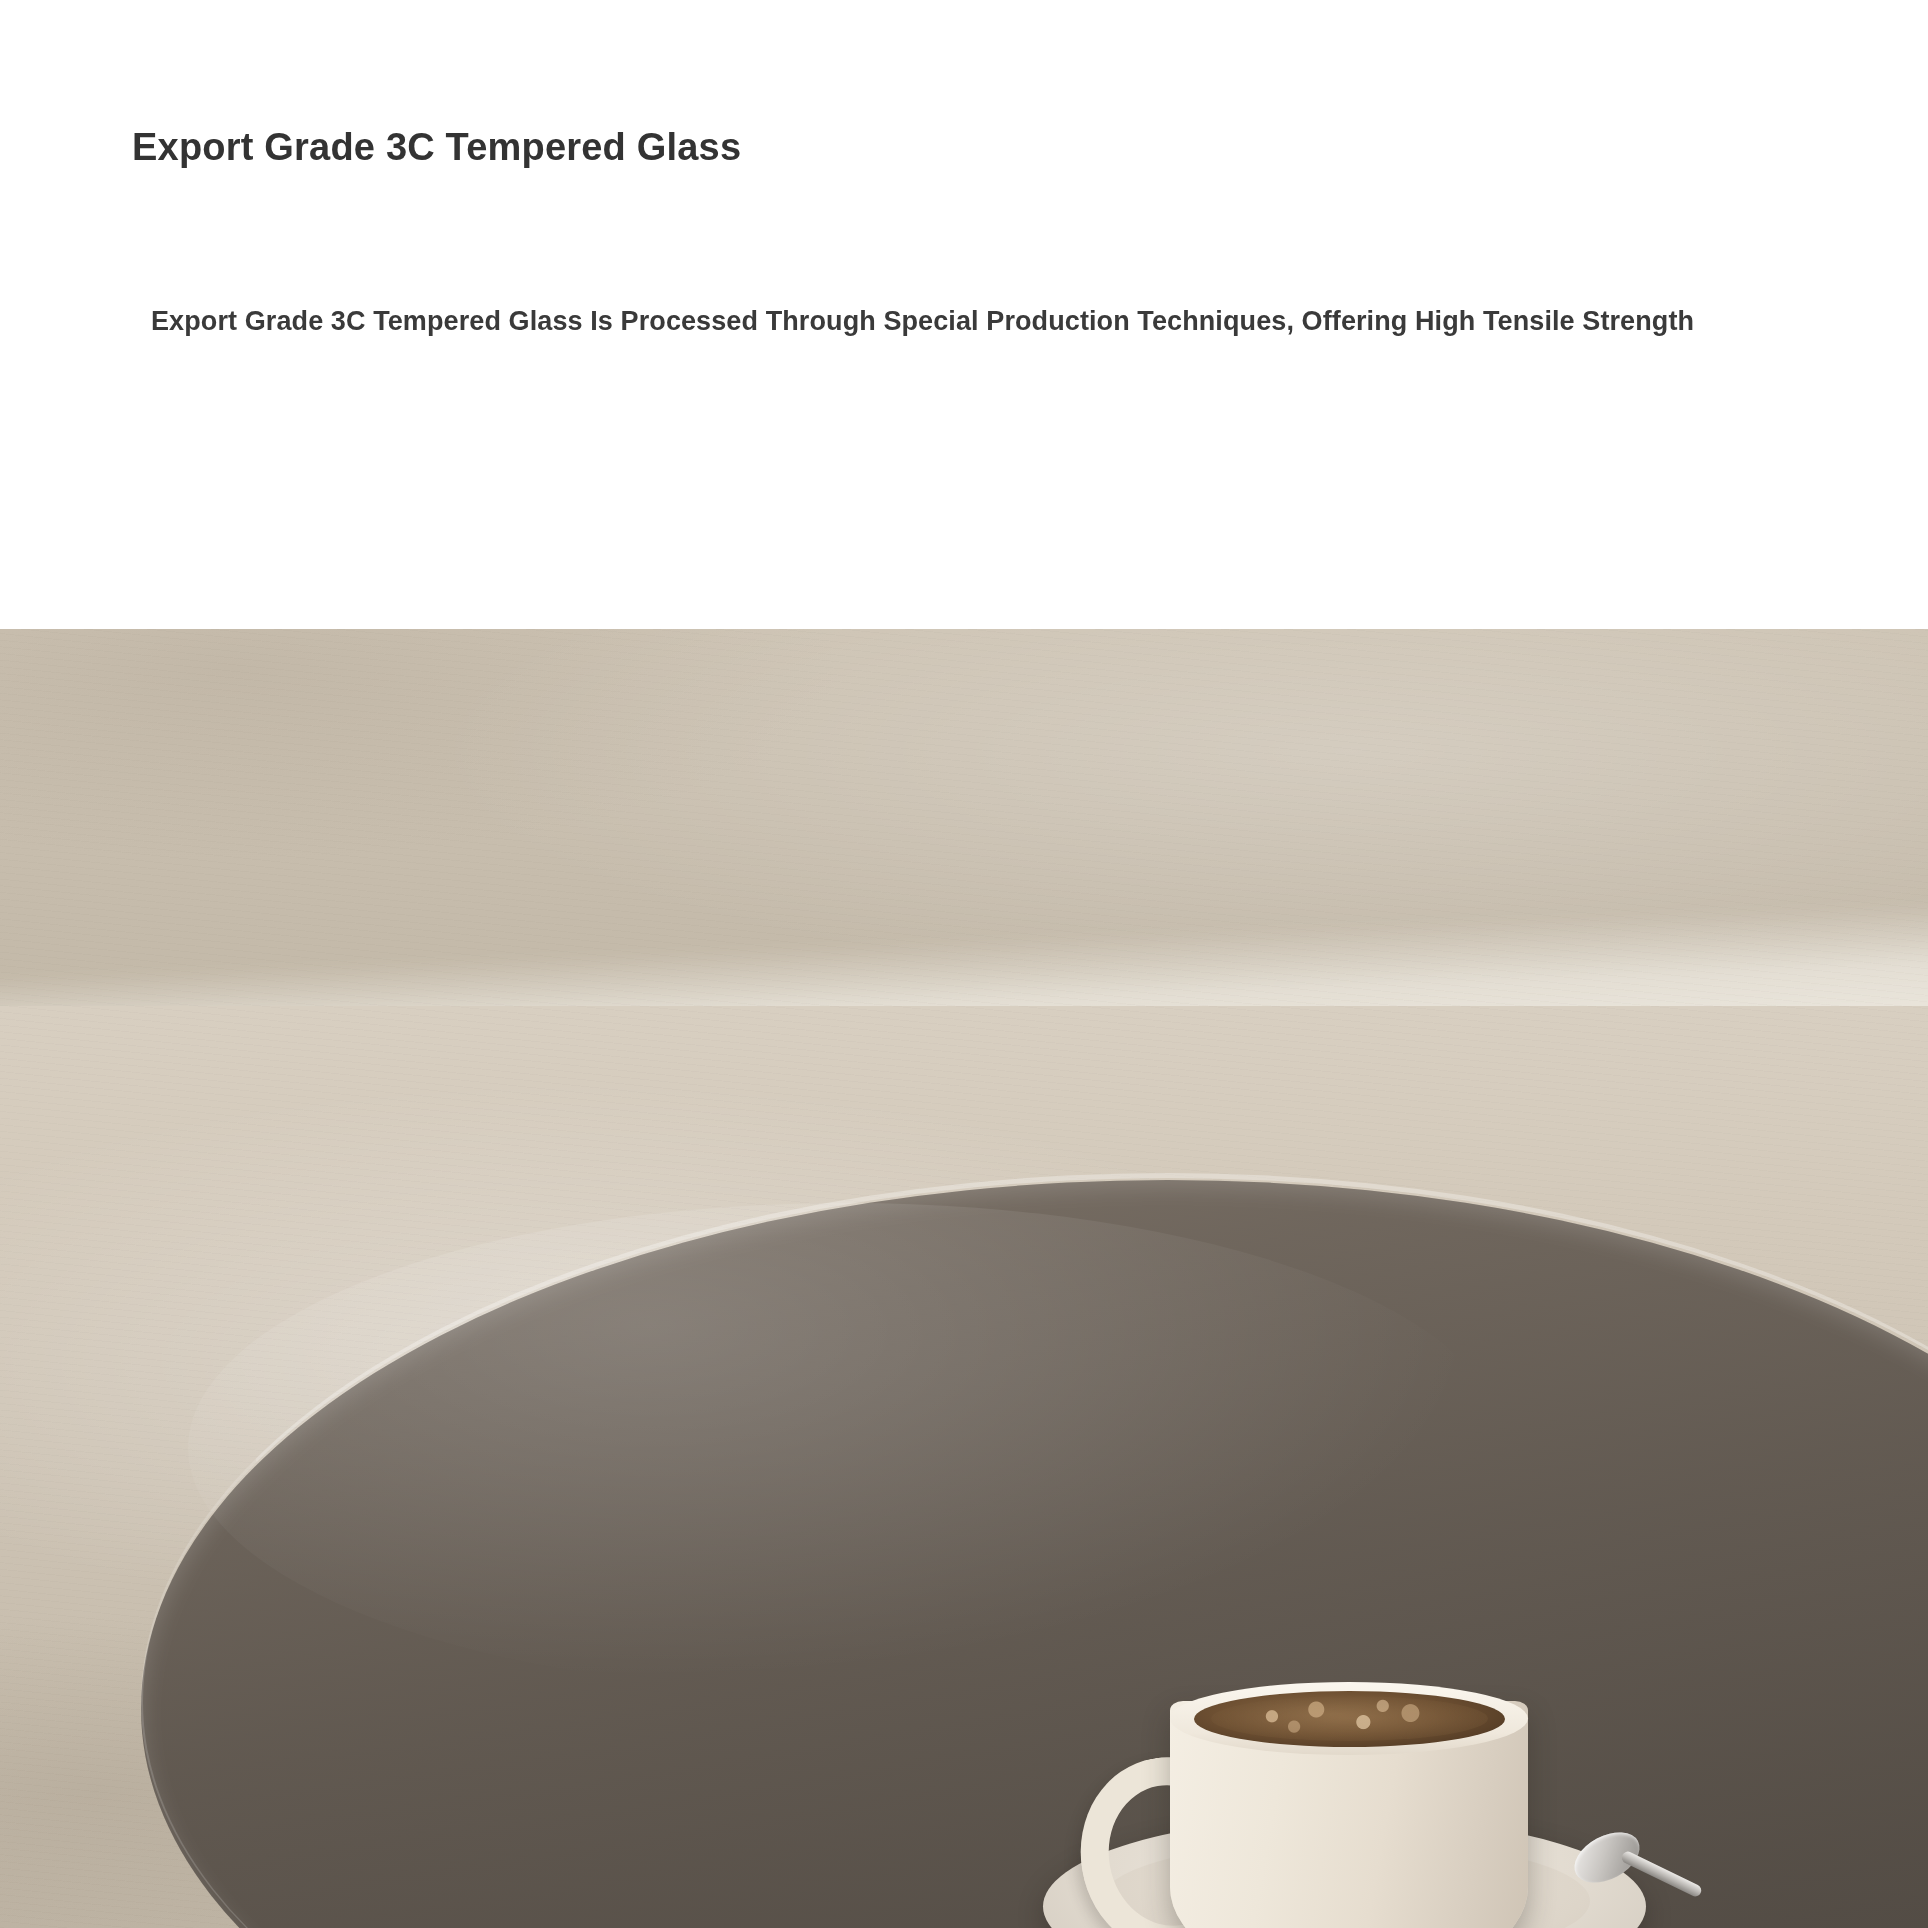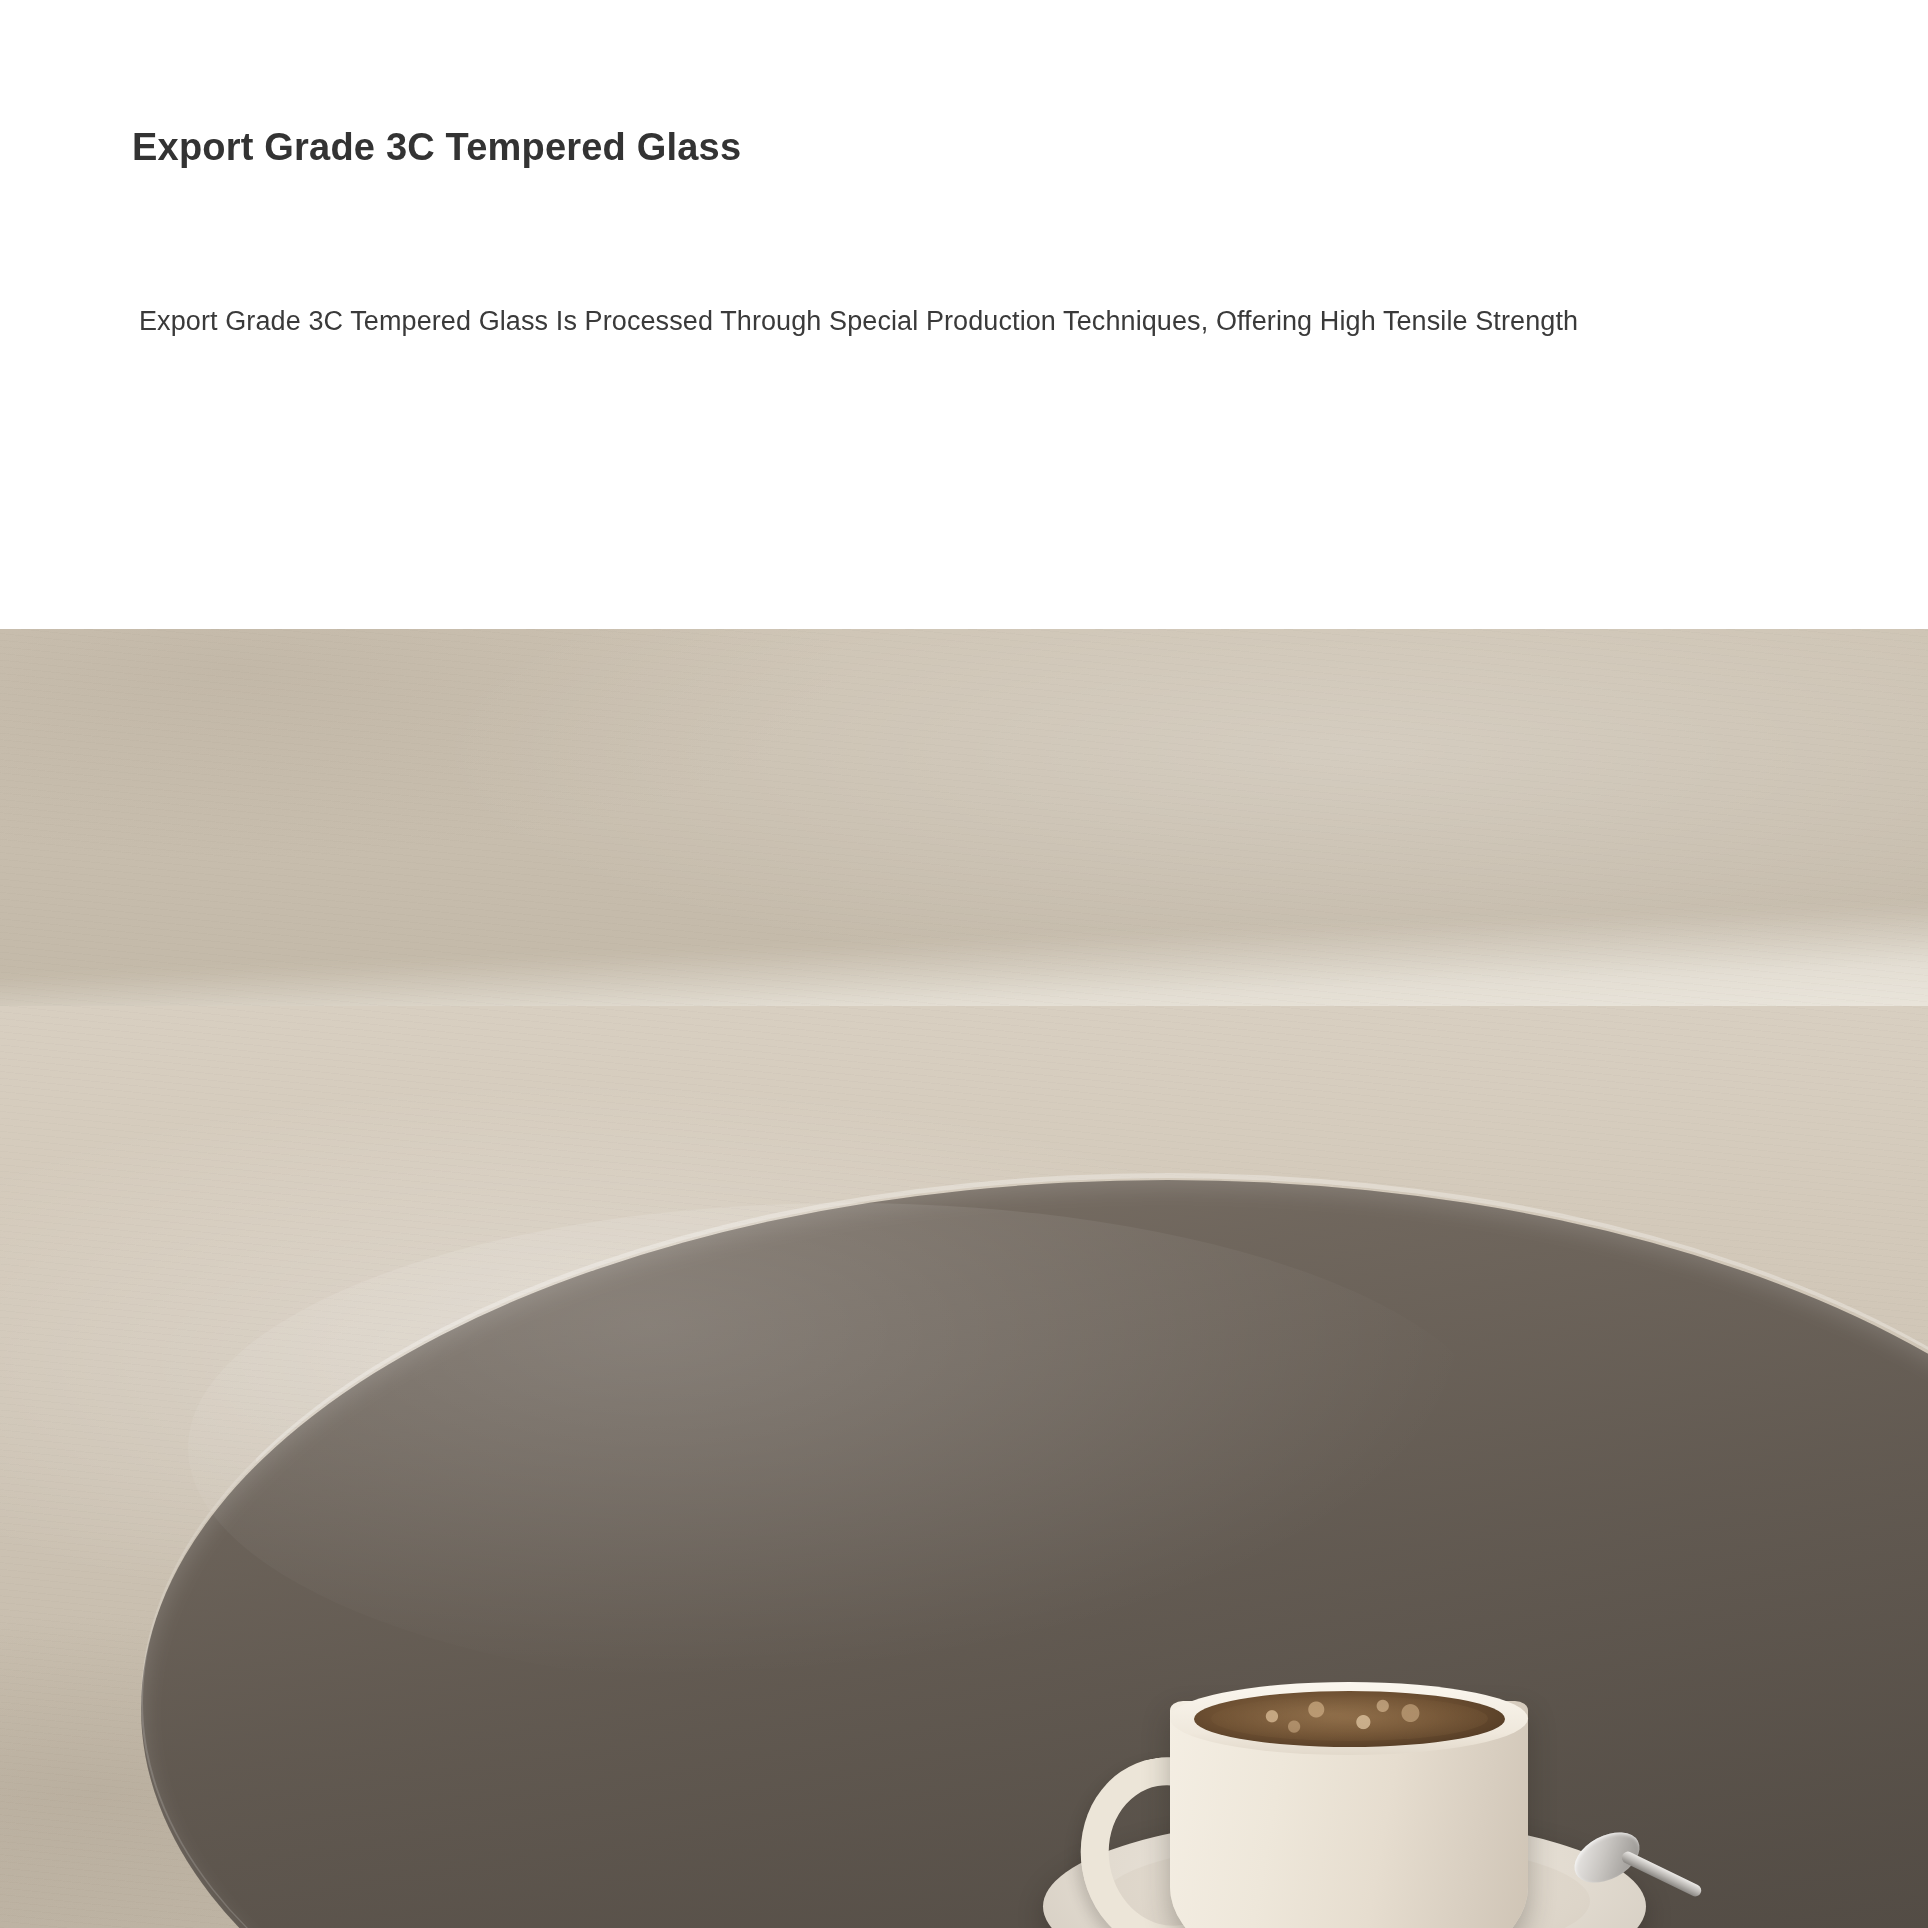--- a/index.html
+++ b/index.html
@@ -40,25 +40,26 @@
     font-weight: bold;
     color: #333333;
     letter-spacing: 0.2px;
     line-height: 1.4;
     white-space: nowrap;
   }
 
   .para-line {
     position: absolute;
     font-size: 27px;
-    font-weight: normal;
+    font-weight: bold;
     color: #3a3a3a;
     line-height: 1.5;
     letter-spacing: 0.1px;
     white-space: nowrap;
+    margin-left: 12px;
   }
   .para-line-1 {
     left: 139px;
     top: 301px;
   }
   .para-line-2 {
     left: 143px;
     top: 405px;
   }
 

